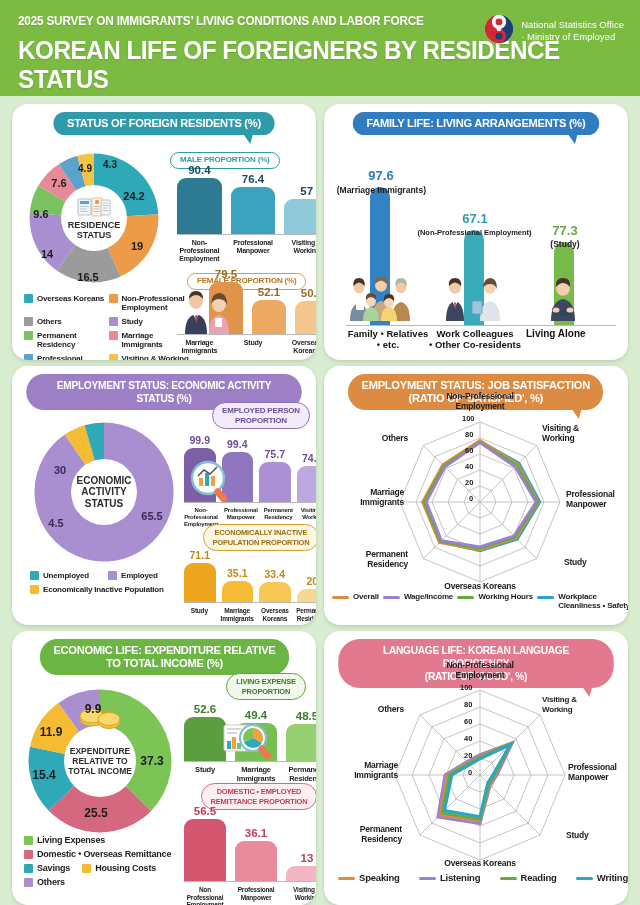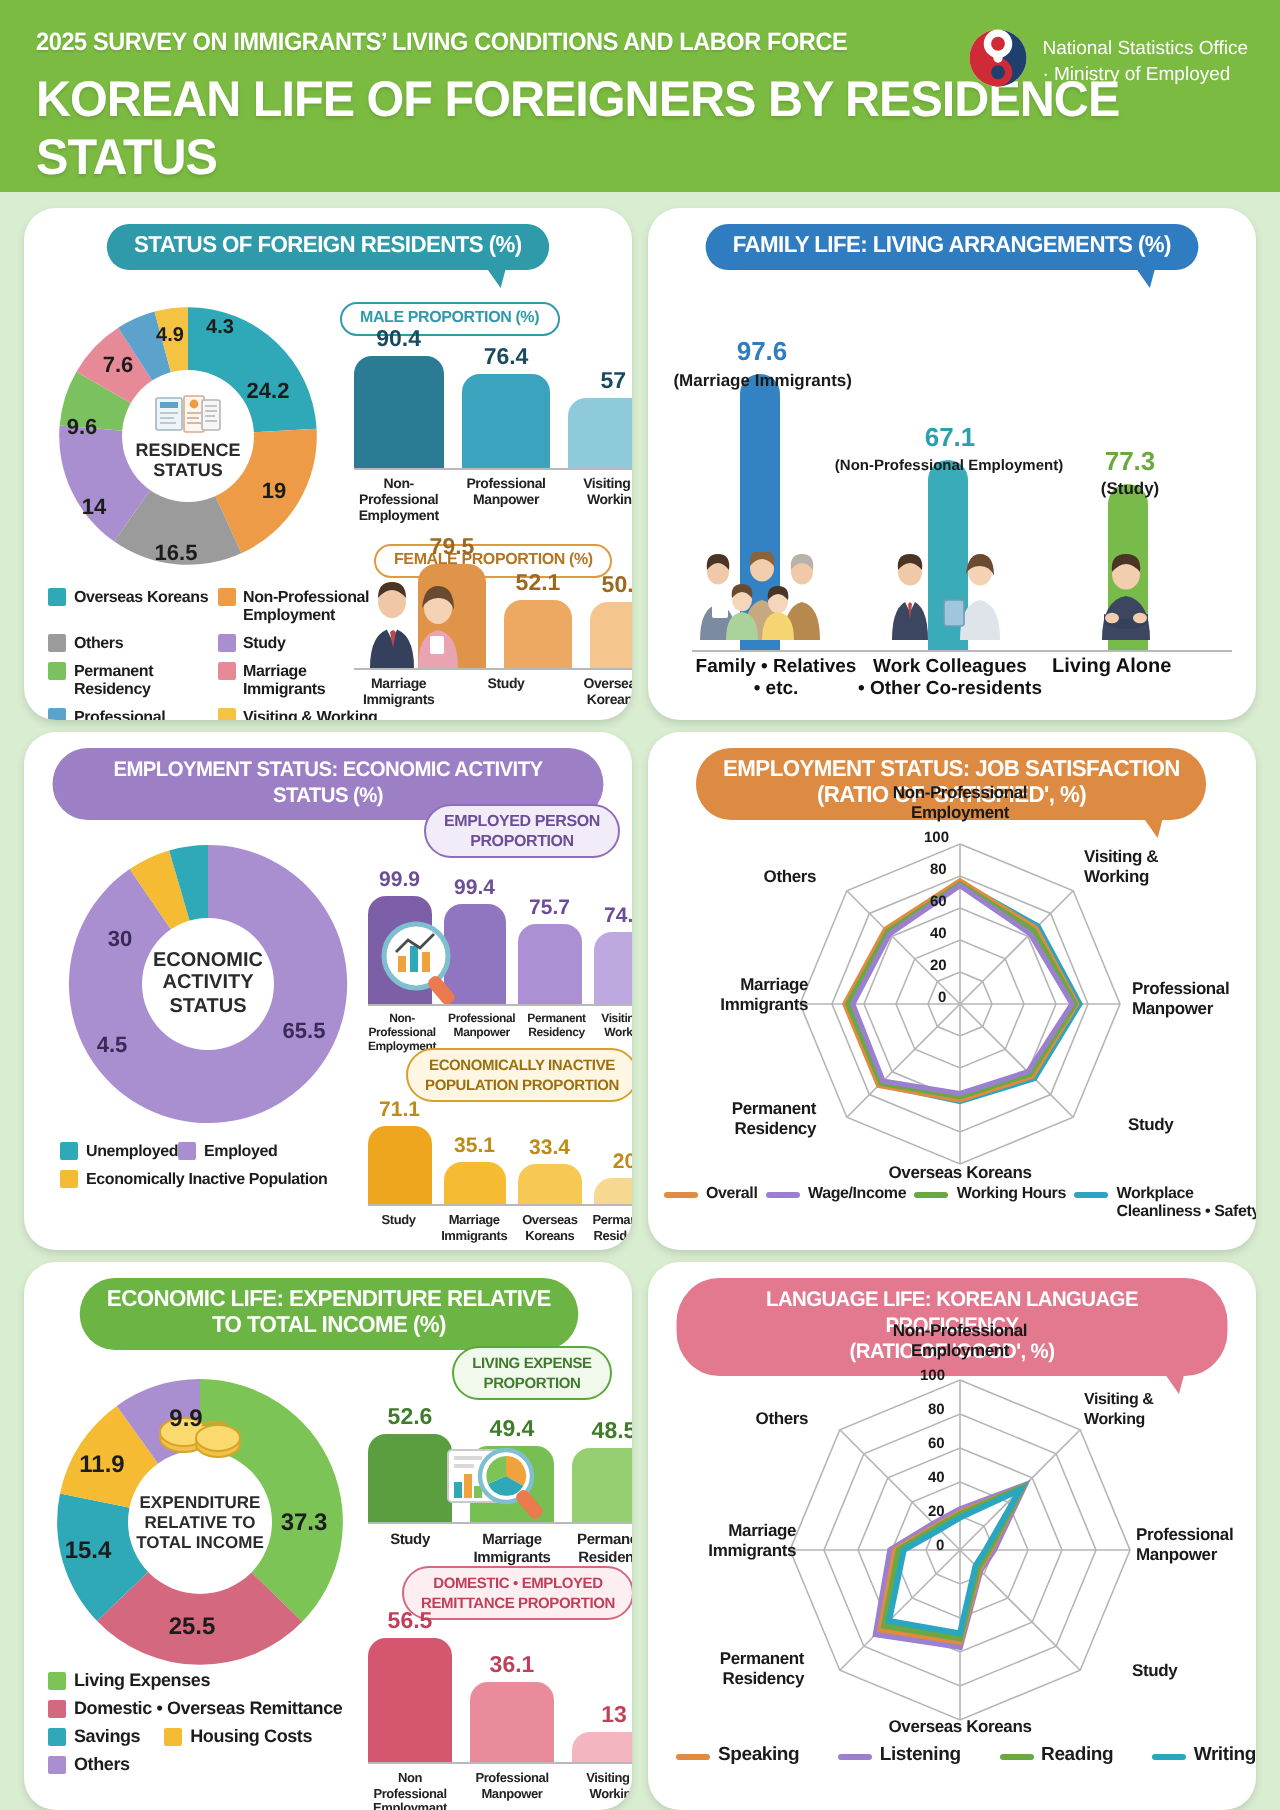--- a/index.html
+++ b/index.html
@@ -441,21 +441,21 @@
           <div>ECONOMIC</div>
           <div>ACTIVITY</div>
           <div>STATUS</div>
         </div>
         <div class="slice-label" style="left:122px;top:98px;color:#3a2a57;">65.5</div>
         <div class="slice-label" style="left:30px;top:52px;color:#3a2a57;">30</div>
         <div class="slice-label" style="left:26px;top:105px;color:#3a2a57;">4.5</div>
       </div>
 
       <div class="legend" style="position:absolute;left:18px;top:205px;width:170px;flex-direction:column;gap:5px;">
-        <div style="display:flex;gap:0;">
+        <div style="display:flex;gap:19px;">
           <div class="legend-item">
               <span class="swatch" style="background:#2fa8b8"></span>
               <span>Unemployed</span>
             </div>
           <div class="legend-item">
               <span class="swatch" style="background:#a98fd0"></span>
               <span>Employed</span>
             </div>
         </div>
         <div class="legend-item">

